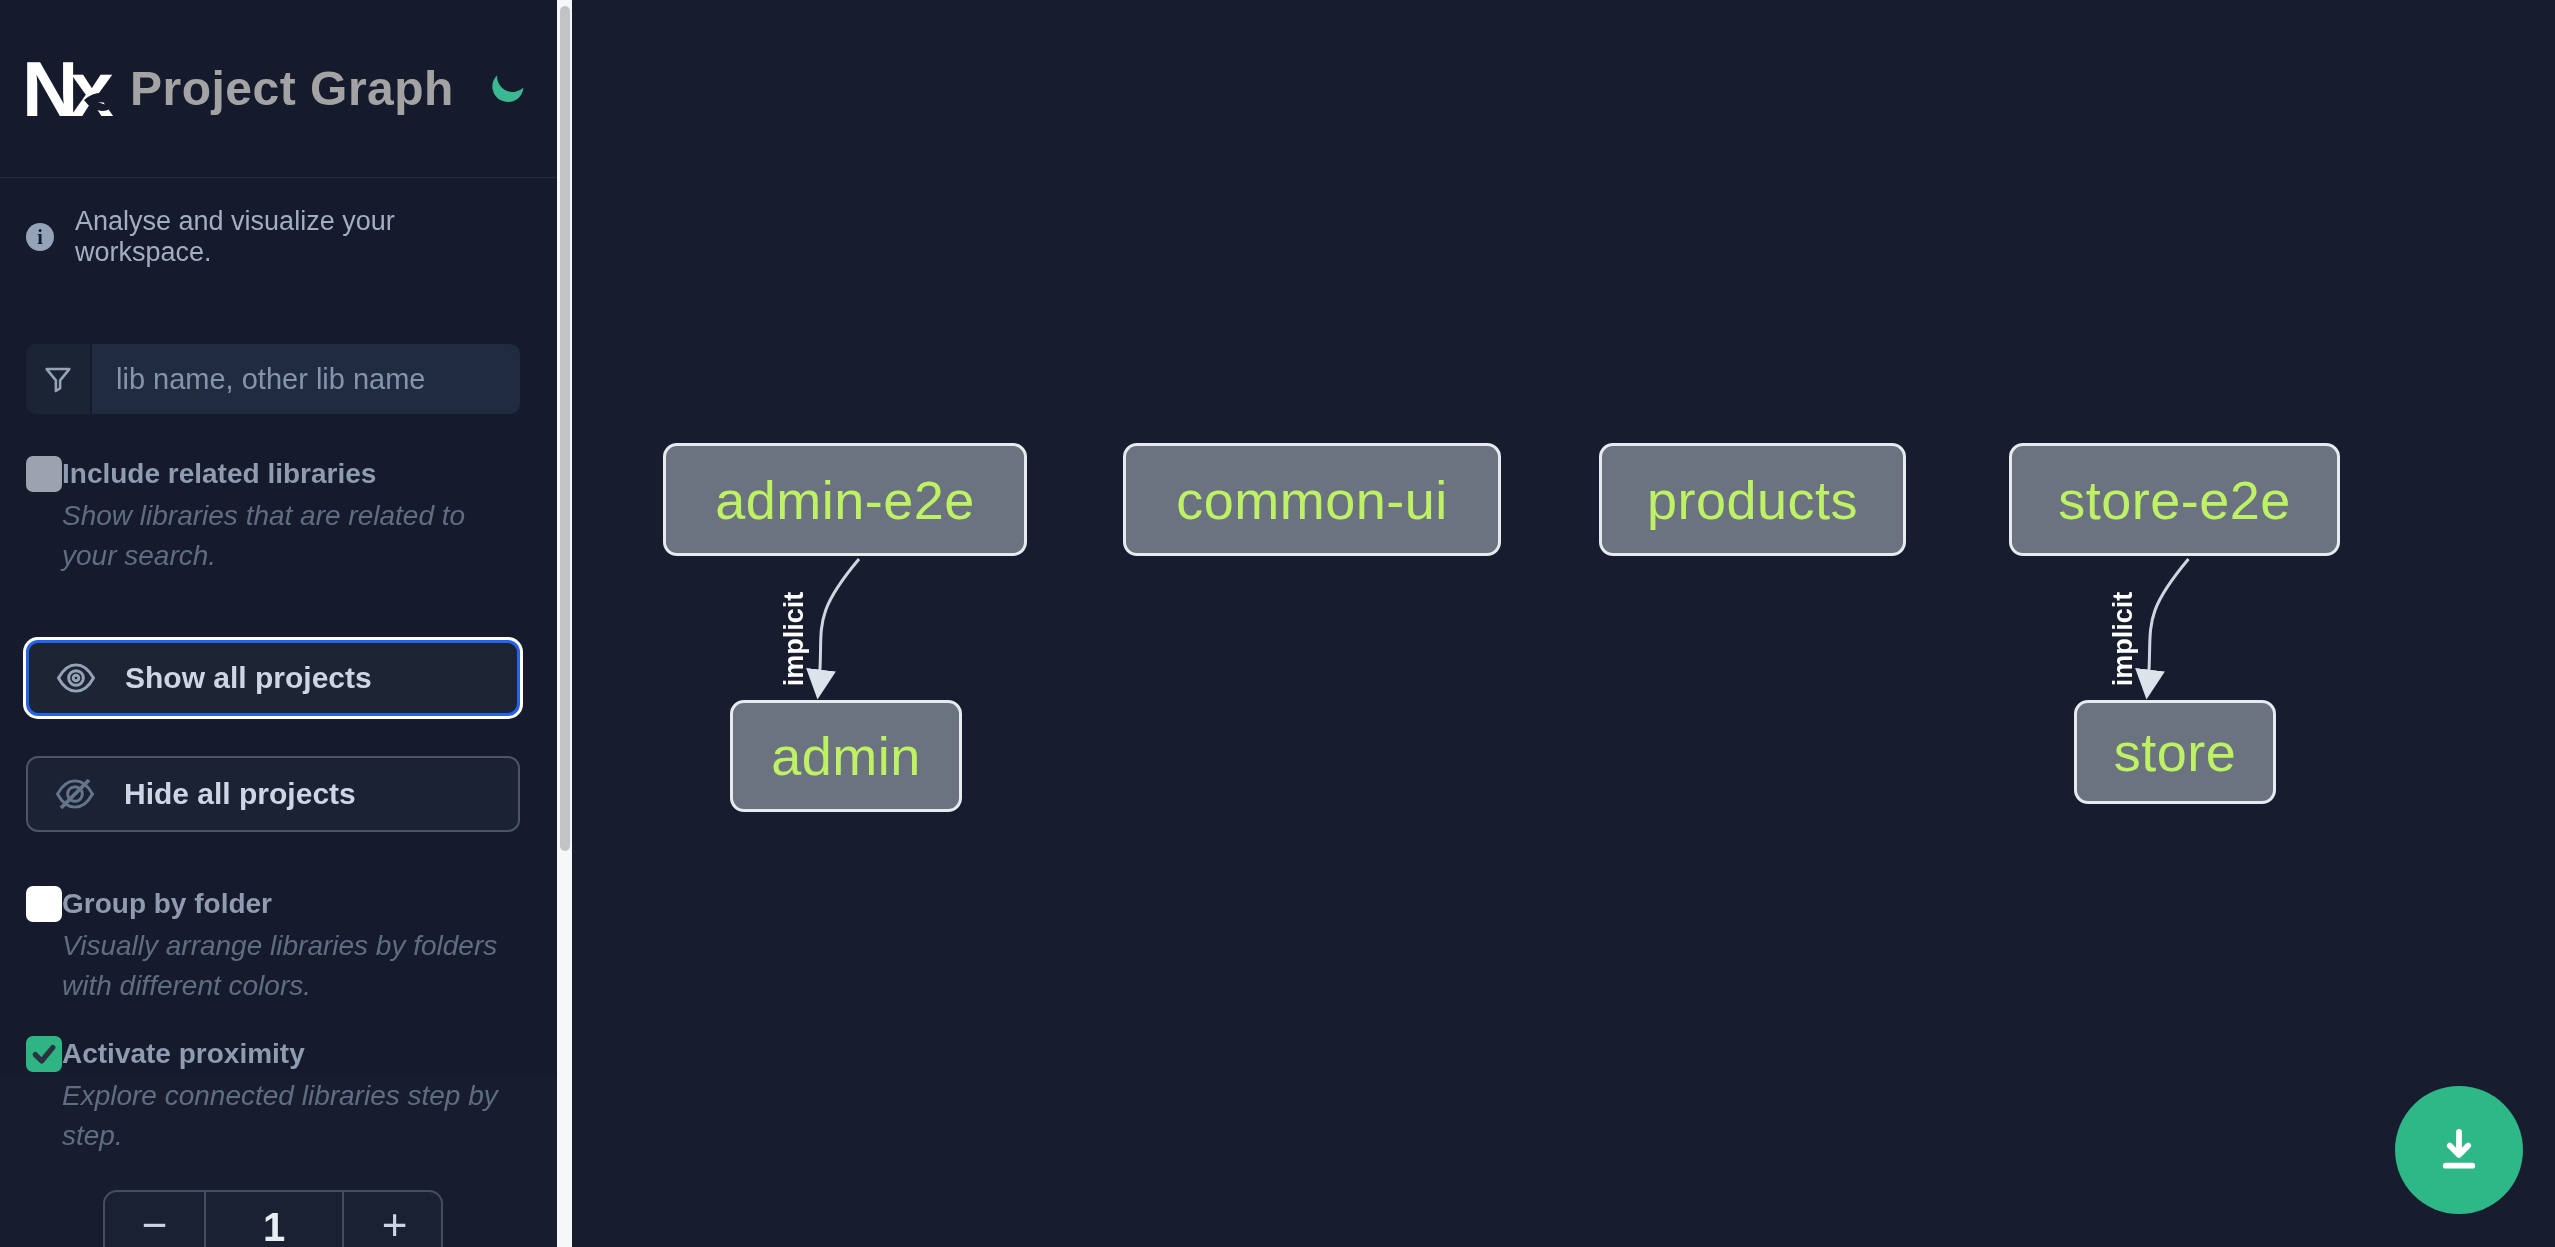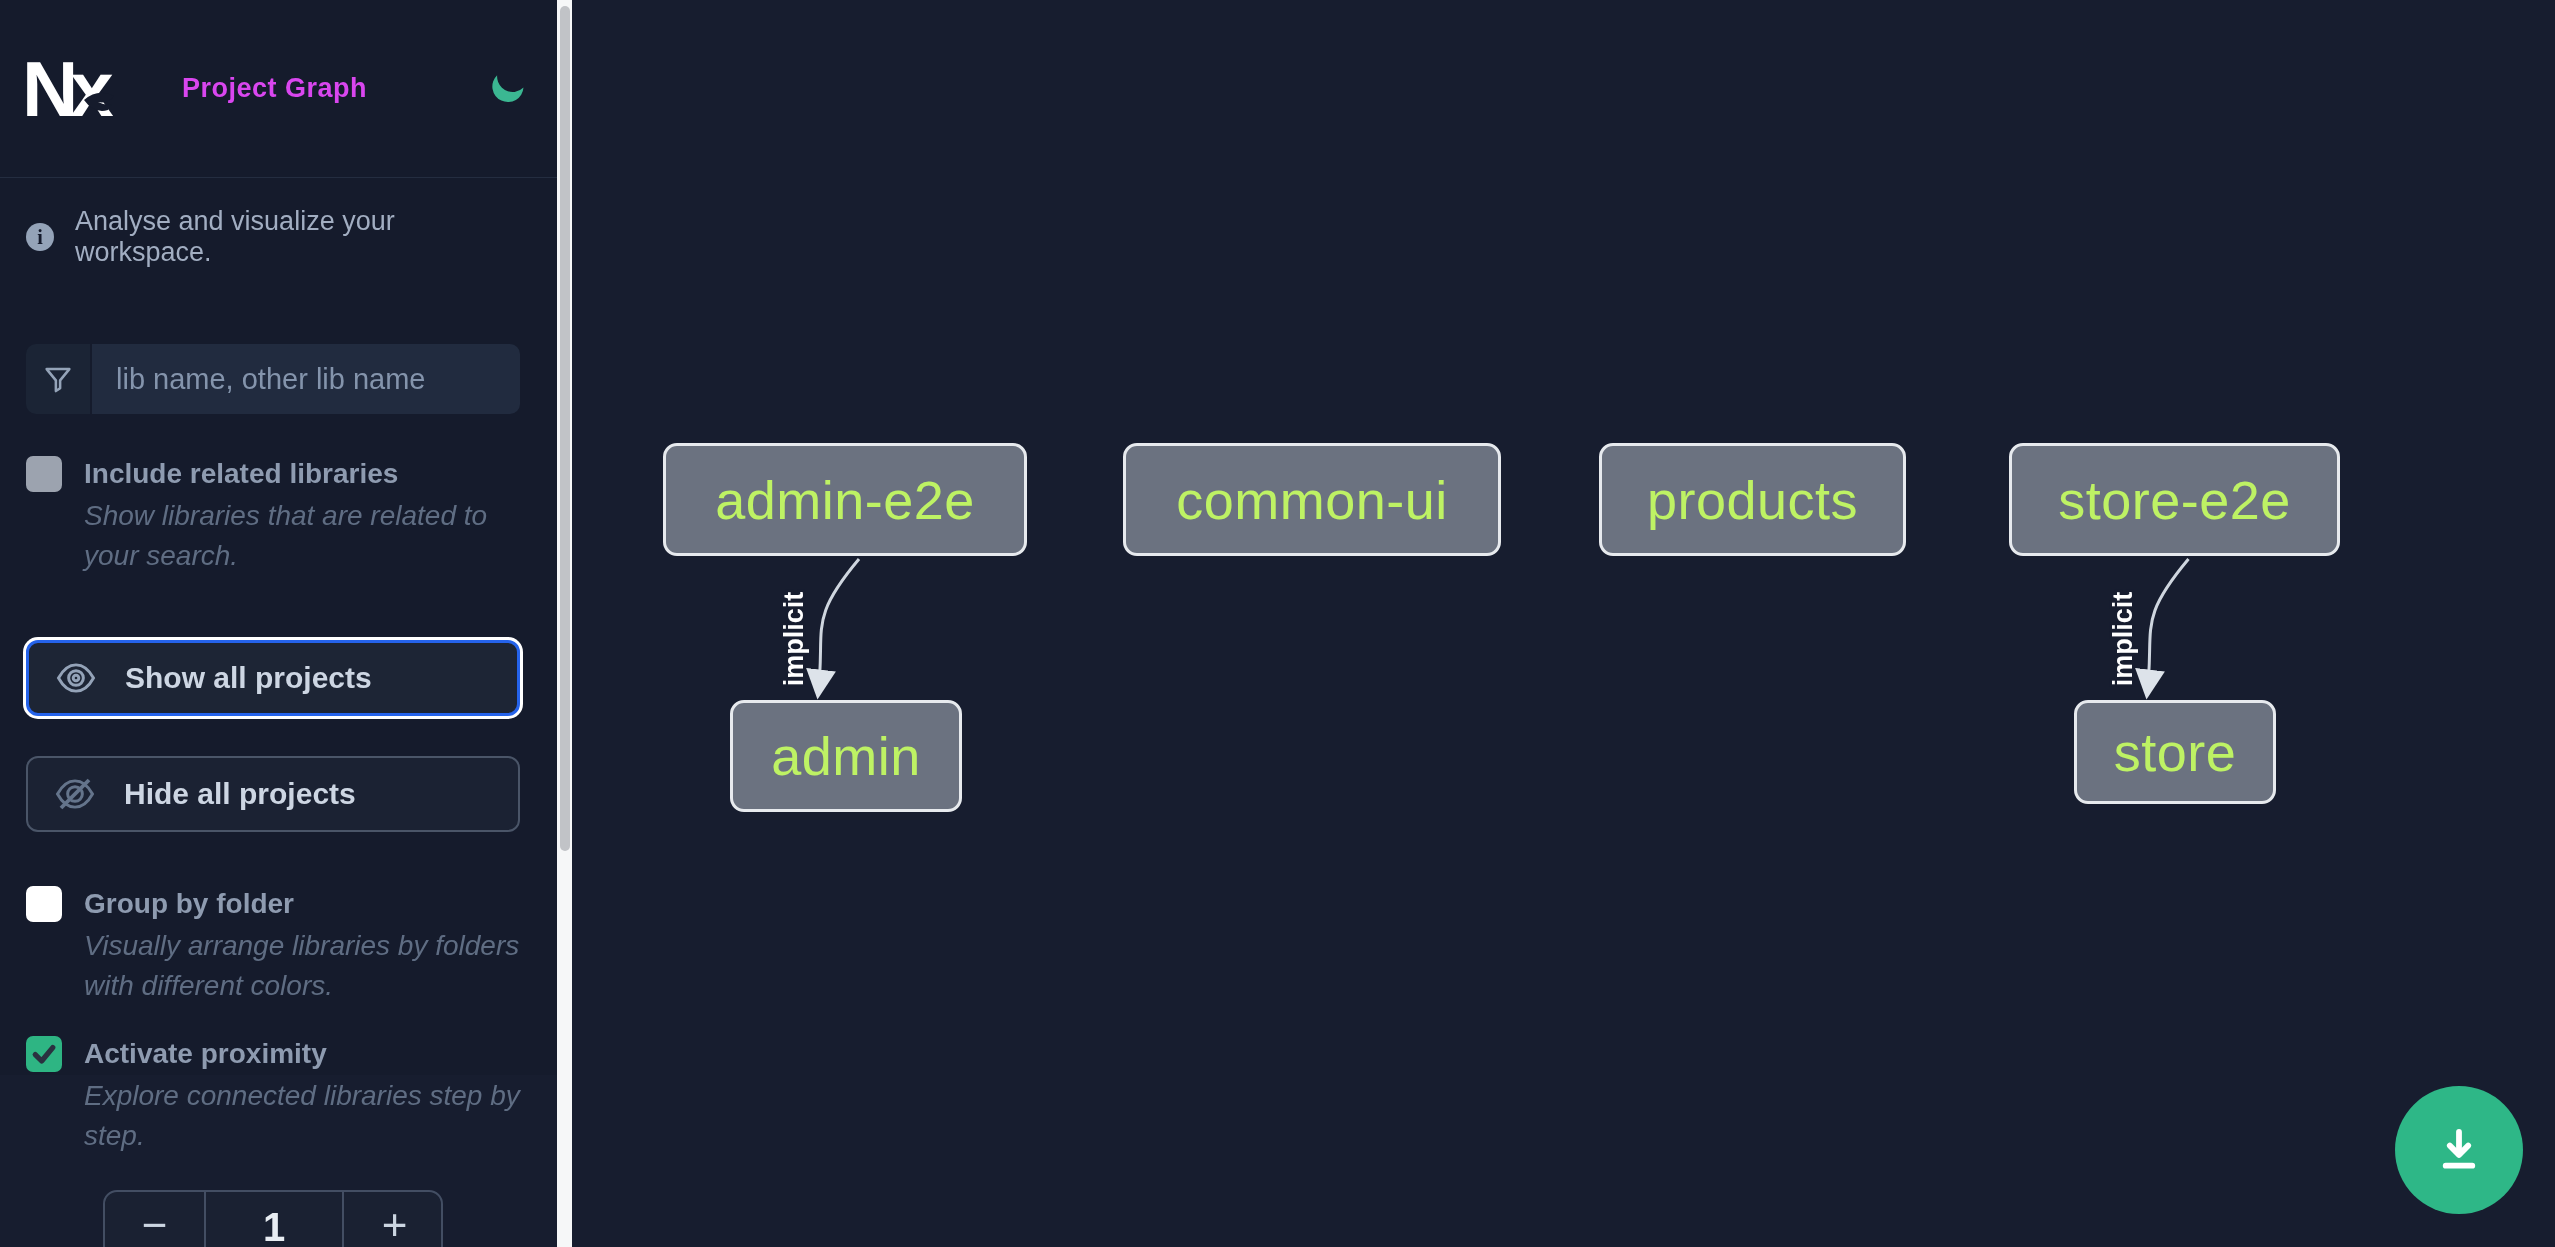--- a/index.html
+++ b/index.html
@@ -6,40 +6,40 @@
   html,body { width:2555px; height:1247px; overflow:hidden; }
   body { font-family:"Liberation Sans","DejaVu Sans",sans-serif; background:#171d2f; }
   .app { position:relative; width:2555px; height:1247px; }
 
   
   .sidebar { position:absolute; left:0; top:0; width:557px; height:1075px;
              background:#151b2c; }
   .sb-header { height:178px; display:flex; align-items:center;
                padding:0 24px 0 26px; border-bottom:1px solid #242d40; }
   .logo-wrap { width:104px; height:82px; display:flex; align-items:center; }
-  .app-title { margin-left:52px; font-size:27px; font-weight:600; color:#d946ef; letter-spacing:0.5px; }
+  .app-title { font-size:48px; font-weight:600; color:#a3a3a3; letter-spacing:0.5px; }
   .theme-btn { margin-left:auto; width:52px; height:52px; background:none; border:none; cursor:pointer;
                display:flex; align-items:center; justify-content:center; }
 
   .sb-content { padding:0 37px 0 26px; }
 
   .tagline-row { margin-top:28px; display:flex; align-items:center; gap:21px; }
   .info-icon { width:28px; height:28px; border-radius:50%; background:#94a3b8; color:#151b2c;
                font-size:20px; font-weight:700; display:flex; align-items:center; justify-content:center;
                font-family:"Liberation Serif","DejaVu Serif",serif; flex:0 0 auto; }
   .tagline { font-size:27px; color:#a2aec2; }
 
   .search-box { margin-top:76px; height:70px; display:flex; border-radius:10px; overflow:hidden; }
   .search-icon-cell { width:66px; background:#1b2435; display:flex; align-items:center; justify-content:center;
                       border-right:2px solid #151b2c; flex:0 0 auto; }
   .search-input { flex:1; background:#212b3f; border:none; outline:none; color:#3b82f6;
                   font-size:29px; padding:0 24px; font-family:inherit; }
   .search-input::placeholder { color:#8494ac; }
 
-  .check-row { display:flex; gap:22px; }
+  .check-row { display:flex; }
   .checkbox { width:36px; height:36px; border-radius:7px; flex:0 0 auto; margin-top:2px;
               display:flex; align-items:center; justify-content:center; cursor:pointer; }
   .cb-gray  { background:#9ca3af; }
   .cb-white { background:#ffffff; }
   .cb-green { background:#2eb583; }
   .check-text { width:436px; }
   .check-label { font-size:28px; font-weight:600; color:#8e9bb0; line-height:40px; }
   .check-desc { font-size:28px; color:#5f6d83; line-height:40px; margin-top:2px;font-style:italic; }
 
   .row-include { margin-top:40px; }

